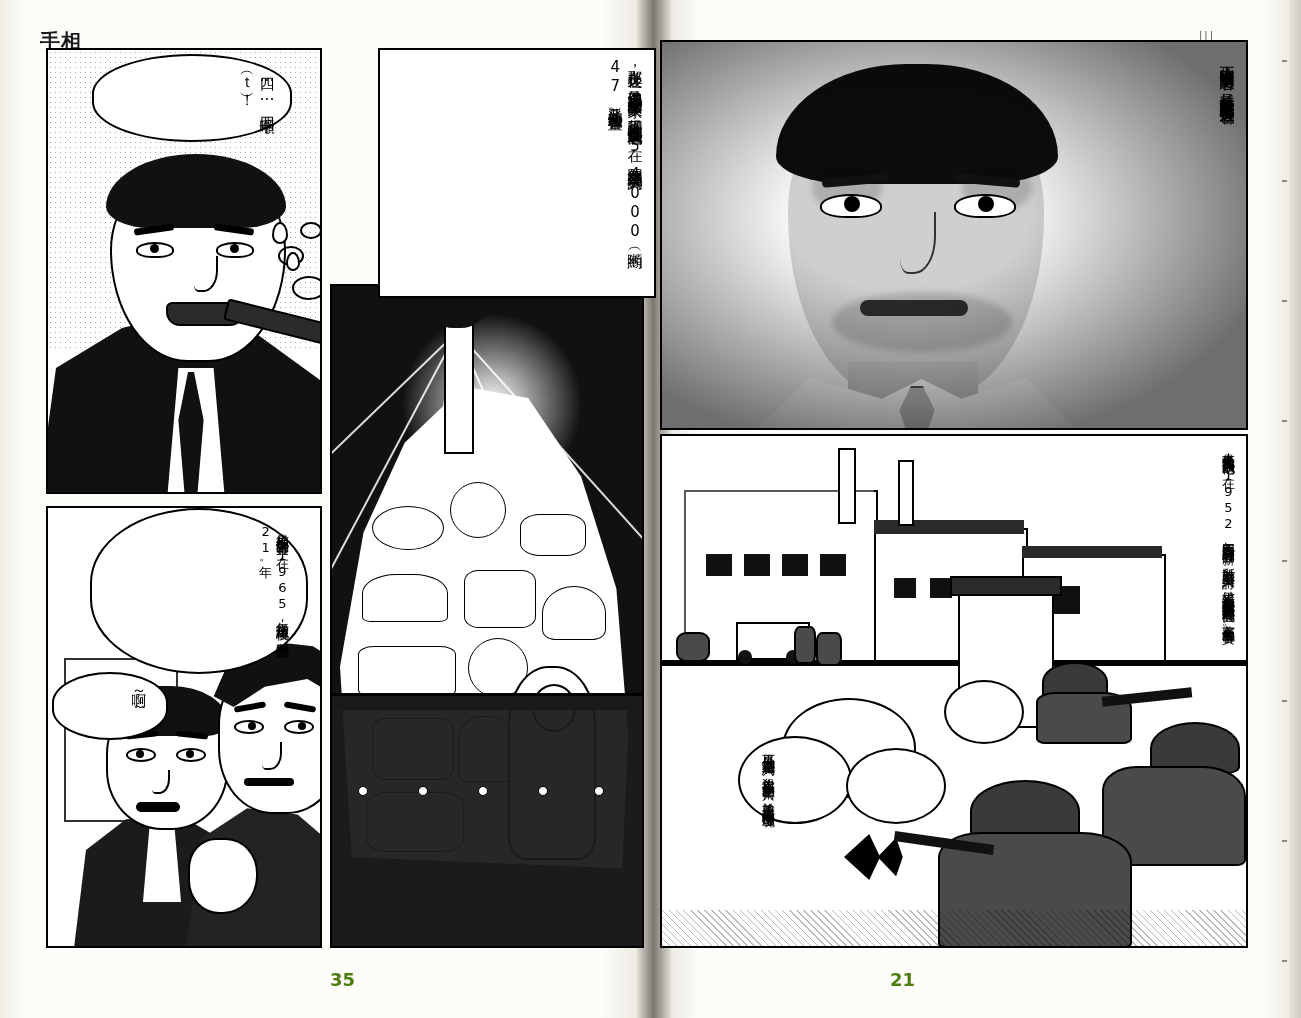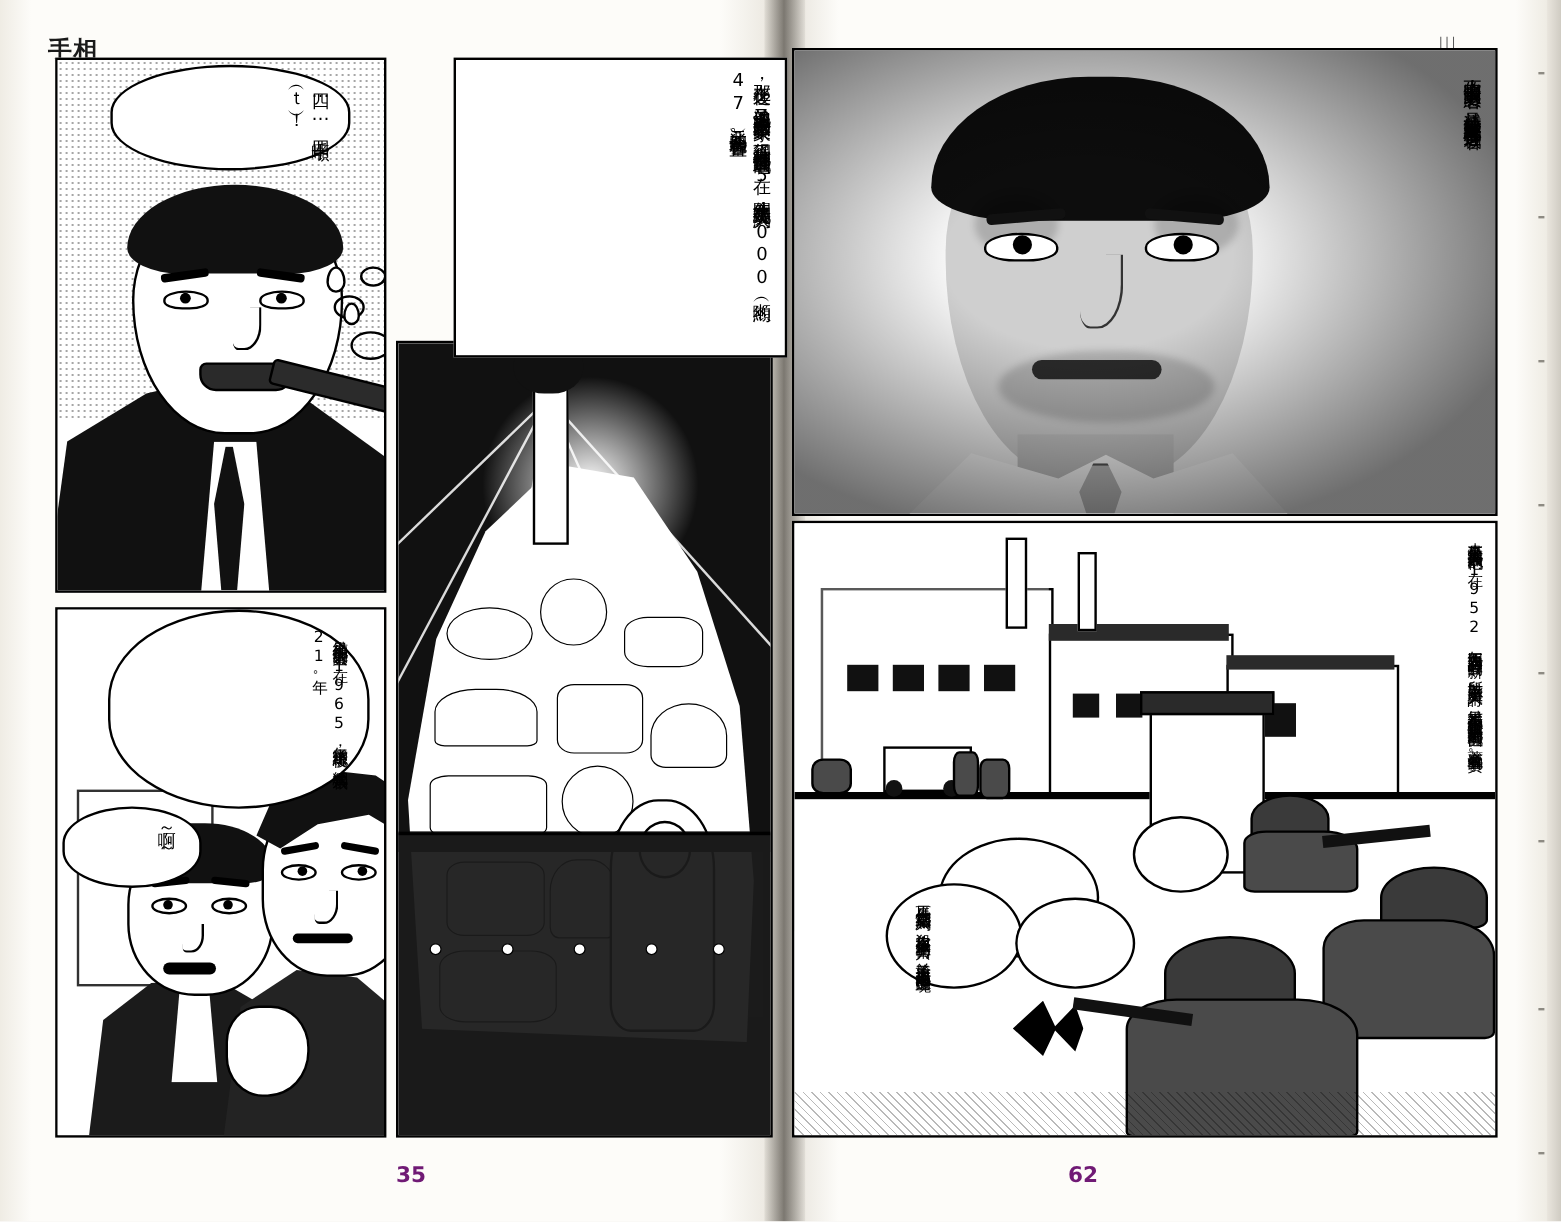--- a/index.html
+++ b/index.html
@@ -18,21 +18,21 @@
     background:linear-gradient(to right,#eae6de,#cfcbc2);}
   .edge-marks{position:absolute;right:14px;top:0;width:6px;height:1018px;}
   .edge-marks i{position:absolute;right:0;width:5px;height:2px;background:#8d8a82;display:block;}
 
   
   .series{position:absolute;left:40px;top:28px;font-size:20px;font-weight:bold;color:#1a1a1a;
     font-family:"DejaVu Sans","Liberation Sans",sans-serif;letter-spacing:1px;}
   .corner-marks{position:absolute;top:30px;right:86px;font-size:10px;color:#555;letter-spacing:2px;}
 
   
-  .pageno{position:absolute;bottom:28px;font-size:18px;color:#701a75;font-weight:bold;}
+  .pageno{position:absolute;bottom:28px;font-size:18px;color:#4d7c0f;font-weight:bold;}
   .pageno.l{left:330px;}
   .pageno.r{left:890px;}
 
   
   .panel{position:absolute;border:2px solid #000;background:#fff;overflow:hidden;}
 
   
   .vtext{writing-mode:vertical-rl;text-orientation:upright;
     font-family:"DejaVu Sans","Liberation Sans",sans-serif;
     font-size:15px;line-height:1.32;color:#000;letter-spacing:1px;}
@@ -361,15 +361,15 @@
   </div>
 
   <div class="nobox" id="capR2">
     <div class="vtext small" style="position:absolute;right:0;top:0;height:324px;">本來是地方醫療人員的他，在1952年因為要討回遲發的月薪，所以帶著兩名工人來討。結果後來不小心得知在軍事基地附近的坑裡面，藏有金塊的事實。</div>
   </div>
 
   <div class="nobox" id="capR3">
     <div class="vtext small" style="position:absolute;right:0;top:0;height:186px;">馬可仕他立刻徵召兵馬，殺害很多日本的警衛兵，並搶走了大概超過兩噸的金塊。</div>
   </div>
 
-  <div class="pageno r">62</div>
+  <div class="pageno r">21</div>
 
 </div>
 
 </body></html>

